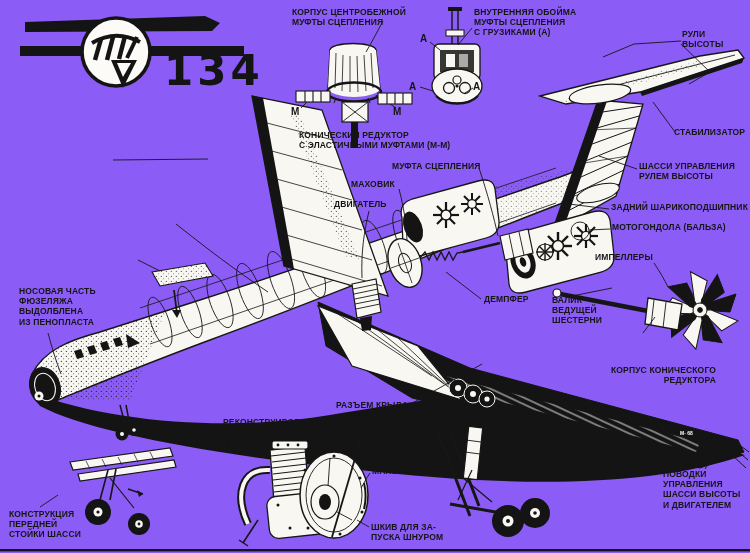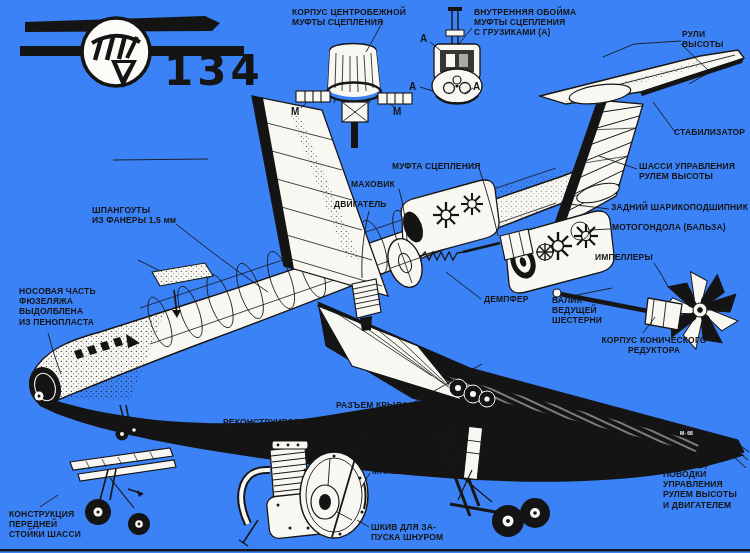--- a/index.html
+++ b/index.html
@@ -1,26 +1,26 @@
 <!DOCTYPE html>
 <html><head>
 <meta charset="utf-8">
 <style>
   html,body{margin:0;padding:0;background:#888;}
-  #page{position:relative;width:750px;height:553px;background:#3b82f6;overflow:hidden;
+  #page{position:relative;width:750px;height:553px;background:#8b5cf6;overflow:hidden;
         font-family:"Liberation Sans",sans-serif;}
   svg{position:absolute;left:0;top:0;}
   .lbl{position:absolute;font-weight:bold;font-size:8.5px;line-height:1.2;
        letter-spacing:.15px;color:#151515;white-space:pre-line;}
   .marker{position:absolute;font-weight:bold;font-size:10px;color:#151515;}
   .num{position:absolute;left:164px;top:46px;font-weight:bold;font-size:42px;
        letter-spacing:4px;color:#141414;font-family:"DejaVu Sans",sans-serif;text-align:center;}
   .sig{position:absolute;left:680px;top:431px;font-size:5px;line-height:1.1;color:#fff;
        font-weight:bold;text-align:center;}
-  .ctr{text-align:center;}
+  .ctr{text-align:right;margin-top:30px;}
 </style>
 </head>
 <body>
 
 <div id="page">
 
 <svg width="750" height="553" viewBox="0 0 750 553">
   <defs>
     <pattern id="stip" width="5" height="5" patternUnits="userSpaceOnUse">
       <circle cx="1.4" cy="1.4" r="0.7" fill="#161616"></circle>
@@ -448,28 +448,28 @@
 </svg>
 
 <div class="lbl" style="left:292px;top:7px">КОРПУС ЦЕНТРОБЕЖНОЙ
 МУФТЫ СЦЕПЛЕНИЯ</div>
 <div class="lbl" style="left:474px;top:7px">ВНУТРЕННЯЯ ОБОЙМА
 МУФТЫ СЦЕПЛЕНИЯ
 С ГРУЗИКАМИ (А)</div>
 <div class="lbl" style="left:682px;top:29px">РУЛИ
 ВЫСОТЫ</div>
 <div class="lbl" style="left:674px;top:127px">СТАБИЛИЗАТОР</div>
+<div class="lbl" style="left:299px;top:130px">КОНИЧЕСКИЙ РЕДУКТОР
+С ЭЛАСТИЧНЫМИ МУФТАМИ (М-М)</div>
 <div class="lbl" style="left:639px;top:161px">ШАССИ УПРАВЛЕНИЯ
 РУЛЕМ ВЫСОТЫ</div>
 <div class="lbl" style="left:392px;top:161px">МУФТА СЦЕПЛЕНИЯ</div>
 <div class="lbl" style="left:351px;top:179px">МАХОВИК</div>
 <div class="lbl" style="left:334px;top:199px">ДВИГАТЕЛЬ</div>
 <div class="lbl" style="left:611px;top:202px">ЗАДНИЙ ШАРИКОПОДШИПНИК</div>
-<div class="lbl" style="left:92px;top:205px">ШПАНГОУТЫ
-ИЗ ФАНЕРЫ 1,5 мм</div>
 <div class="lbl" style="left:612px;top:222px">МОТОГОНДОЛА (БАЛЬЗА)</div>
 <div class="lbl" style="left:595px;top:252px">ИМПЕЛЛЕРЫ</div>
 <div class="lbl" style="left:19px;top:286px">НОСОВАЯ ЧАСТЬ
 ФЮЗЕЛЯЖА
 ВЫДОЛБЛЕНА
 ИЗ ПЕНОПЛАСТА</div>
 <div class="lbl" style="left:484px;top:294px">ДЕМПФЕР</div>
 <div class="lbl" style="left:552px;top:295px">ВАЛИК
 ВЕДУЩЕЙ
 ШЕСТЕРНИ</div>
@@ -478,21 +478,21 @@
 <div class="lbl" style="left:336px;top:400px">РАЗЪЕМ КРЫЛА</div>
 <div class="lbl" style="left:223px;top:417px">РЕКОНСТРУИРОВАННЫЙ
 ДВИГАТЕЛЬ
 МК-12 В</div>
 <div class="lbl" style="left:372px;top:466px">МАХОВИК</div>
 <div class="lbl" style="left:509px;top:447px">КОНСТРУКЦИЯ
 ОСНОВНОЙ СТОЙКИ
 ШАССИ</div>
 <div class="lbl" style="left:663px;top:469px">ПОВОДКИ
 УПРАВЛЕНИЯ
-РУЛЕМ ВЫСОТЫ
+ШАССИ ВЫСОТЫ
 И ДВИГАТЕЛЕМ</div>
 <div class="lbl" style="left:371px;top:522px">ШКИВ ДЛЯ ЗА-
 ПУСКА ШНУРОМ</div>
 <div class="lbl" style="left:9px;top:509px">КОНСТРУКЦИЯ
 ПЕРЕДНЕЙ
 СТОЙКИ ШАССИ</div>
 
 <div class="marker" style="left:291px;top:106px">М</div>
 <div class="marker" style="left:393px;top:106px">М</div>
 <div class="marker" style="left:420px;top:33px">А</div>

